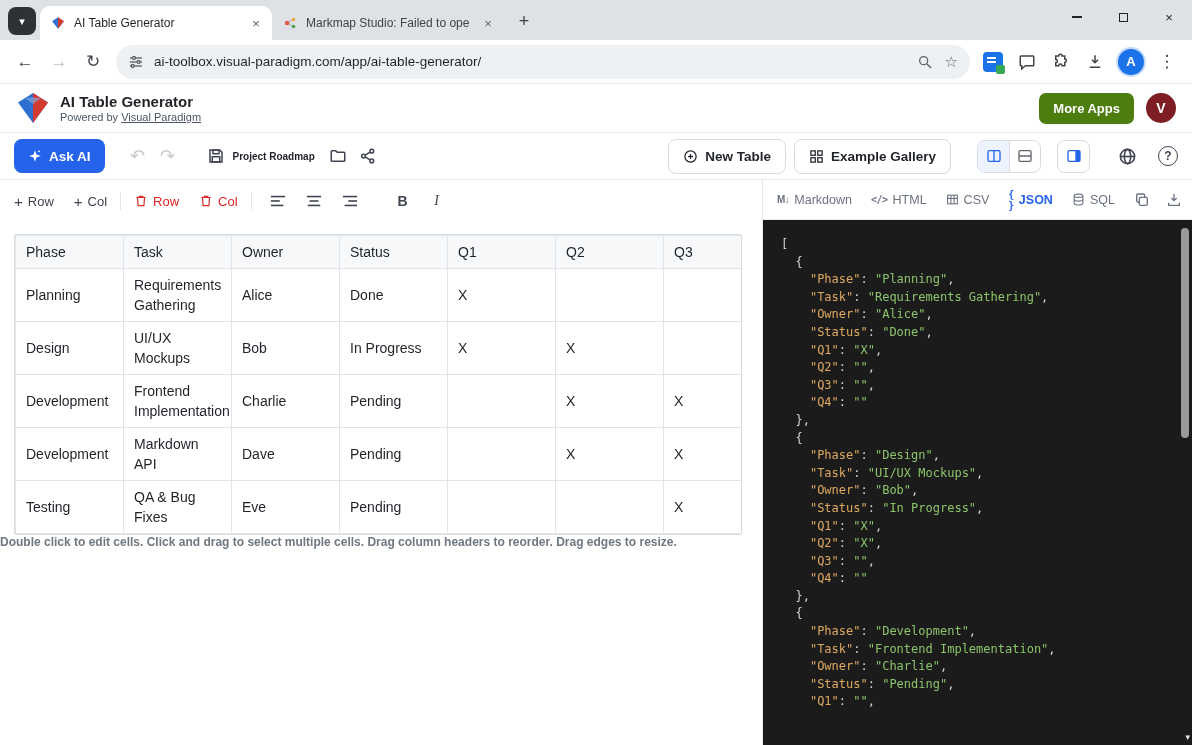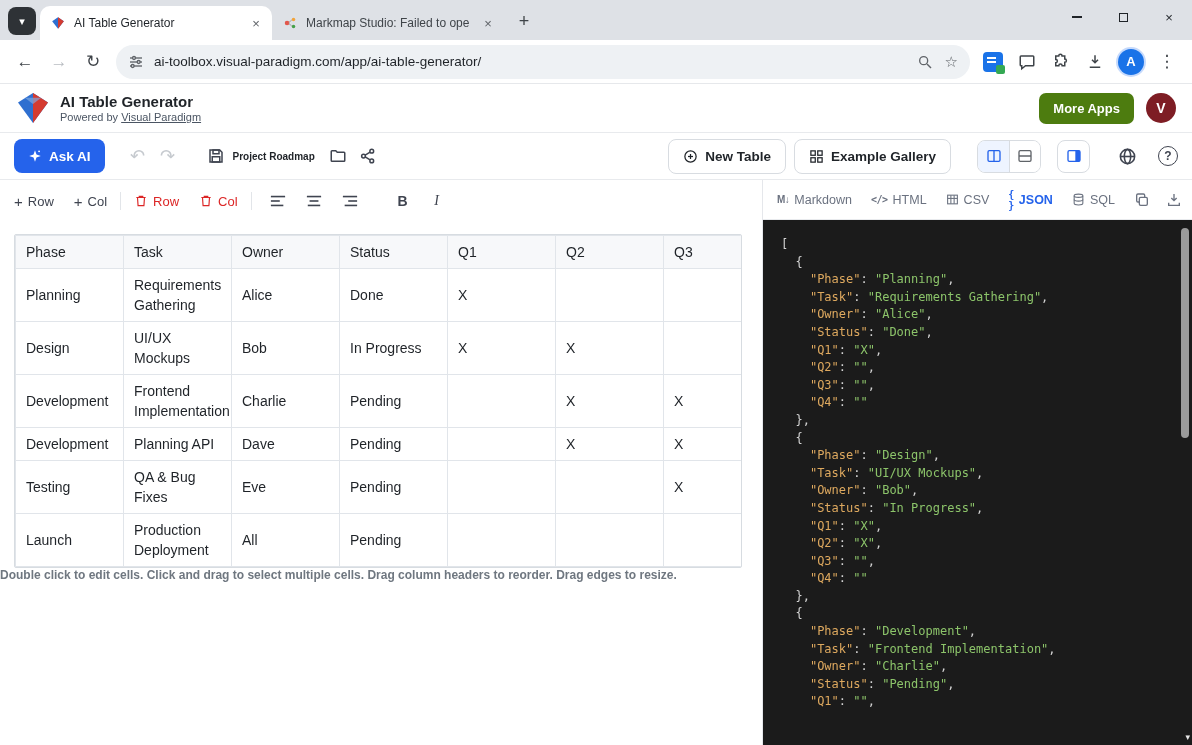--- a/index.html
+++ b/index.html
@@ -383,44 +383,35 @@
             <td>Development</td>
             <td>Frontend Implementation</td>
             <td>Charlie</td>
             <td>Pending</td>
             <td></td>
             <td>X</td>
             <td>X</td>
           </tr>
           <tr>
             <td>Development</td>
-            <td>Planning API</td>
+            <td>Markdown API</td>
             <td>Dave</td>
             <td>Pending</td>
             <td></td>
             <td>X</td>
             <td>X</td>
           </tr>
           <tr>
             <td>Testing</td>
             <td>QA &amp; Bug Fixes</td>
             <td>Eve</td>
             <td>Pending</td>
             <td></td>
             <td></td>
             <td>X</td>
-          </tr>
-          <tr>
-            <td>Launch</td>
-            <td>Production Deployment</td>
-            <td>All</td>
-            <td>Pending</td>
-            <td></td>
-            <td></td>
-            <td></td>
           </tr>
         </tbody>
     </table>
   </div>
   <div class="table-hint">Double click to edit cells. Click and drag to select multiple cells. Drag column headers to reorder. Drag edges to resize.</div>
 </div>
 
 <div class="right-panel">
   <div class="preview-tabs">
     <span class="ptab">

